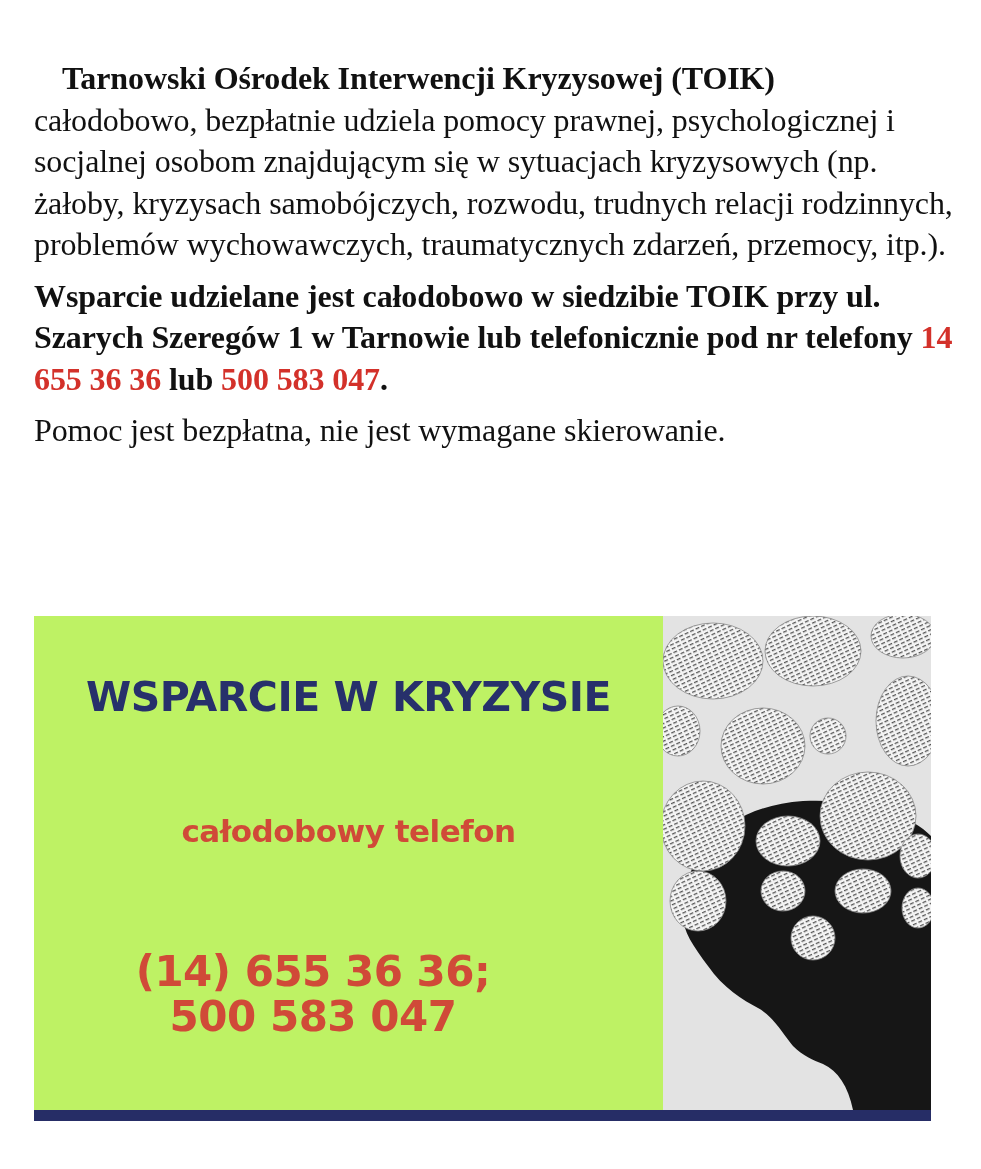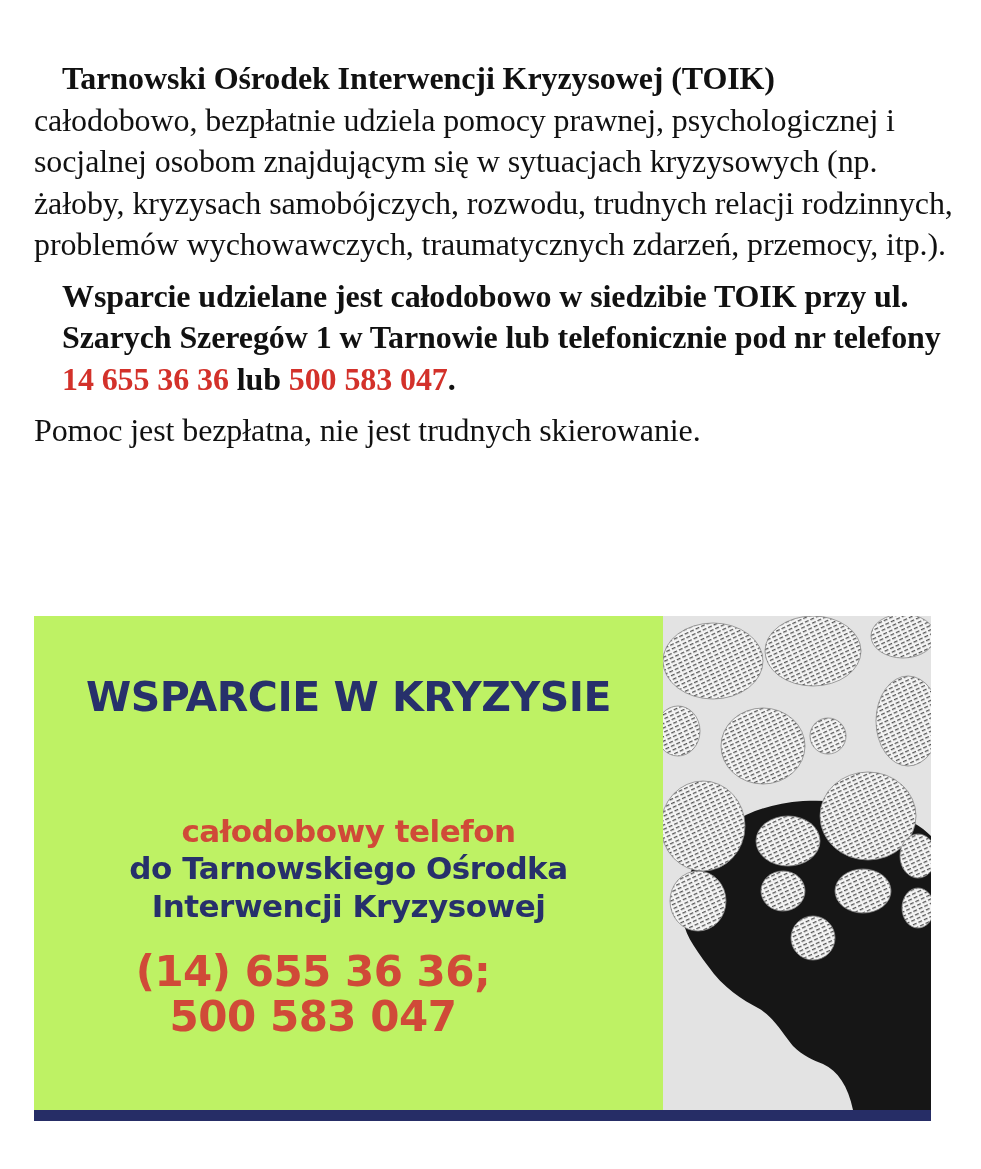--- a/index.html
+++ b/index.html
@@ -3,53 +3,49 @@
   <meta charset="utf-8">
   <style>
     * { box-sizing: border-box; margin: 0; padding: 0; }
     html, body { width: 981px; height: 1169px; background: #ffffff; overflow: hidden; }
     body { position: relative; font-family: "Liberation Serif", "DejaVu Serif", serif; color: #111; }
 
     .text-block { position: absolute; left: 34px; top: 58px; width: 920px; }
     .para { font-size: 32px; line-height: 41.5px; letter-spacing: -0.1px; }
     .para b { font-weight: 700; margin-left: 28px; }
     .p1 { margin-bottom: 10px; }
-    .p2 { font-weight: 700; margin-bottom: 10px; margin-left: 28px; }
+    .p2 { font-weight: 700; margin-bottom: 10px; }
     .p3 { }
     .red { color: #d3312a; }
 
     .banner { position: absolute; left: 34px; top: 616px; width: 897px; height: 505px; background: #bef264; overflow: hidden; }
     .banner-left { position: absolute; left: 0; top: 0; width: 629px; height: 494px; text-align: center; font-family: "DejaVu Sans", "Liberation Sans", sans-serif; font-weight: 700; }
     .b-title { position: absolute; left: 0; width: 629px; top: 58px; color: #27306b; font-size: 41px; line-height: 46px; letter-spacing: -0.5px; }
     .b-sub-red { position: absolute; left: 0; width: 629px; top: 196px; color: #d04a38; font-size: 31px; line-height: 38px; letter-spacing: -0.5px; }
     .b-sub-blue { position: absolute; left: 0; width: 629px; top: 233px; color: #27306b; font-size: 31px; line-height: 38px; letter-spacing: -0.5px; }
     .b-phones { position: absolute; left: 0; width: 558px; top: 333px; color: #d04a38; font-size: 42px; line-height: 45px; letter-spacing: -0.5px; }
 
     .banner-photo { position: absolute; left: 629px; top: 0; width: 268px; height: 494px; background: linear-gradient(180deg, #e6e6e6 0%, #dcdcdc 60%, #cfcfcf 100%); overflow: hidden; }
     .banner-bar { position: absolute; left: 0; top: 494px; width: 897px; height: 11px; background: #262d66; }
   </style>
 </head>
 <body>
 
 <div class="text-block">
   <p class="para p1"><b>Tarnowski Ośrodek Interwencji Kryzysowej (TOIK)</b><br><span>całodobowo, bezpłatnie udziela pomocy prawnej, psychologicznej i socjalnej osobom znajdującym się w sytuacjach kryzysowych (np. żałoby, kryzysach samobójczych, rozwodu, trudnych relacji rodzinnych, problemów wychowawczych, traumatycznych zdarzeń, przemocy, itp.).</span></p>
   <p class="para p2"><span>Wsparcie udzielane jest całodobowo w siedzibie TOIK przy ul. Szarych Szeregów 1 w Tarnowie lub telefonicznie pod nr telefony </span><span class="red">14 655 36 36</span><span> lub </span><span class="red">500 583 047</span><span>.</span></p>
-  <p class="para p3">Pomoc jest bezpłatna, nie jest trudnych skierowanie.</p>
+  <p class="para p3">Pomoc jest bezpłatna, nie jest wymagane skierowanie.</p>
 </div>
 
 <div class="banner">
   <div class="banner-left">
     <div class="b-title">
       <div>WSPARCIE W KRYZYSIE</div>
     </div>
     <div class="b-sub-red">całodobowy telefon</div>
-    <div class="b-sub-blue">
-      <div>do Tarnowskiego Ośrodka</div>
-      <div>Interwencji Kryzysowej</div>
-    </div>
     <div class="b-phones">
       <div>(14) 655 36 36;</div>
       <div>500 583 047</div>
     </div>
   </div>
 
   <div class="banner-photo">
     <svg width="268" height="494" viewBox="0 0 268 494">
       <defs>
         <pattern id="txt" width="6" height="4" patternUnits="userSpaceOnUse" patternTransform="rotate(-25)">

